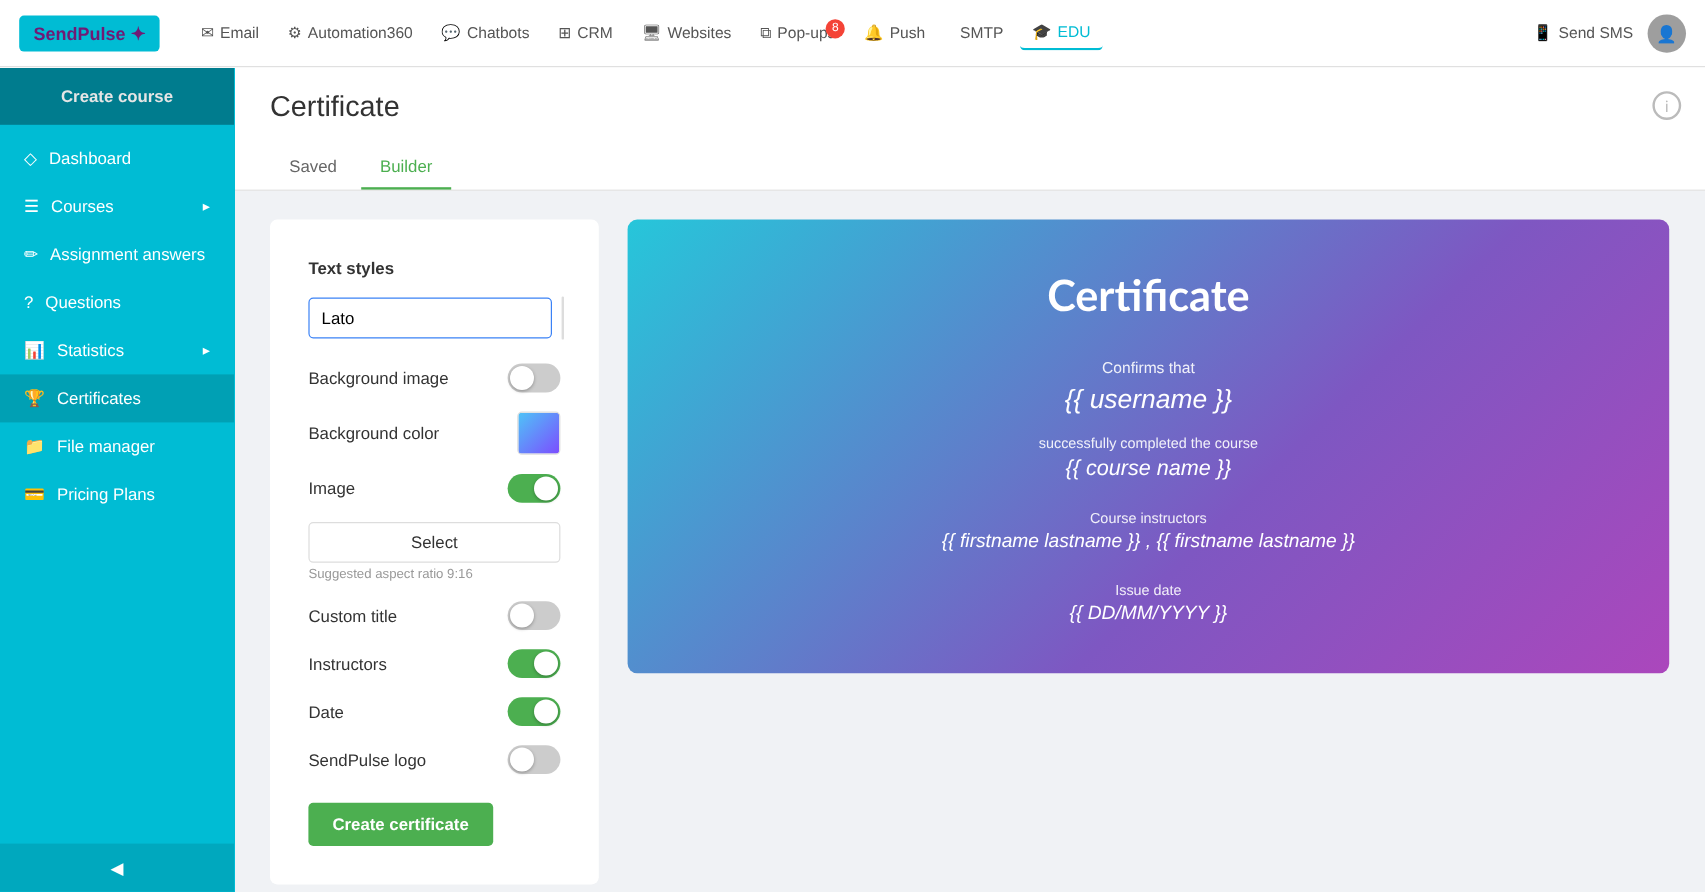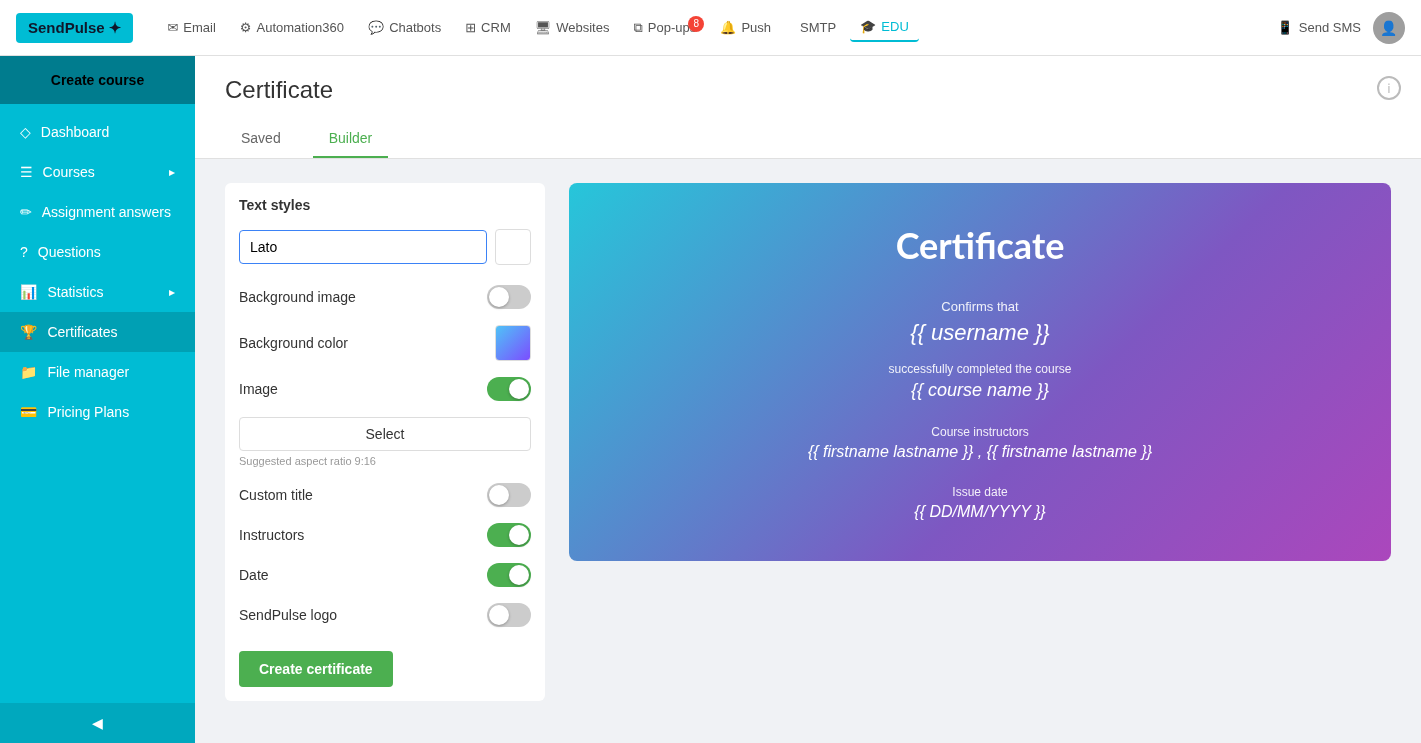--- a/index.html
+++ b/index.html
@@ -12,21 +12,21 @@
       display: flex;
       align-items: center;
       padding: 0 16px;
       border-bottom: 1px solid #e0e0e0;
       position: fixed;
       top: 0; left: 0; right: 0;
       z-index: 100;
     }
     .logo {
       background: #00bcd4;
-      color: #0f172a;
+      color: #701a75;
       font-weight: bold;
       font-size: 15px;
       padding: 6px 12px;
       border-radius: 4px;
       margin-right: 24px;
       white-space: nowrap;
     }
     .nav-items {
       display: flex;
       align-items: center;
@@ -94,21 +94,21 @@
       position: fixed;
       top: 56px;
       left: 0;
       bottom: 0;
       display: flex;
       flex-direction: column;
       z-index: 90;
     }
     .sidebar-create-btn {
       background: #007c8e;
-      color: #000000;
+      color: #e5e5e5;
       font-size: 14px;
       font-weight: 600;
       padding: 16px 20px;
       cursor: pointer;
       text-align: center;
     }
     .sidebar-nav {
       flex: 1;
       padding: 8px 0;
     }
@@ -152,21 +152,21 @@
       border-bottom: 1px solid #e0e0e0;
     }
     .page-title {
       font-size: 24px;
       font-weight: 400;
       color: #333;
       margin-bottom: 16px;
     }
     .tabs {
       display: flex;
-      gap: 16px;
+      gap: 4px;
     }
     .tab {
       padding: 10px 16px;
       cursor: pointer;
       font-size: 14px;
       color: #666;
       border-bottom: 2px solid transparent;
     }
     .tab.active {
       color: #4caf50;
@@ -180,24 +180,24 @@
     }
 
     .builder-layout {
       display: flex;
       gap: 24px;
       align-items: flex-start;
     }
 
     
     .settings-panel {
-      width: 320px;
+      width: 274px;
       background: #fff;
       border-radius: 6px;
-      padding: 14px;
+      padding: 32px;
       flex-shrink: 0;
     }
 
     .settings-section-title {
       font-size: 14px;
       font-weight: 600;
       color: #333;
       margin-bottom: 16px;
     }
 

